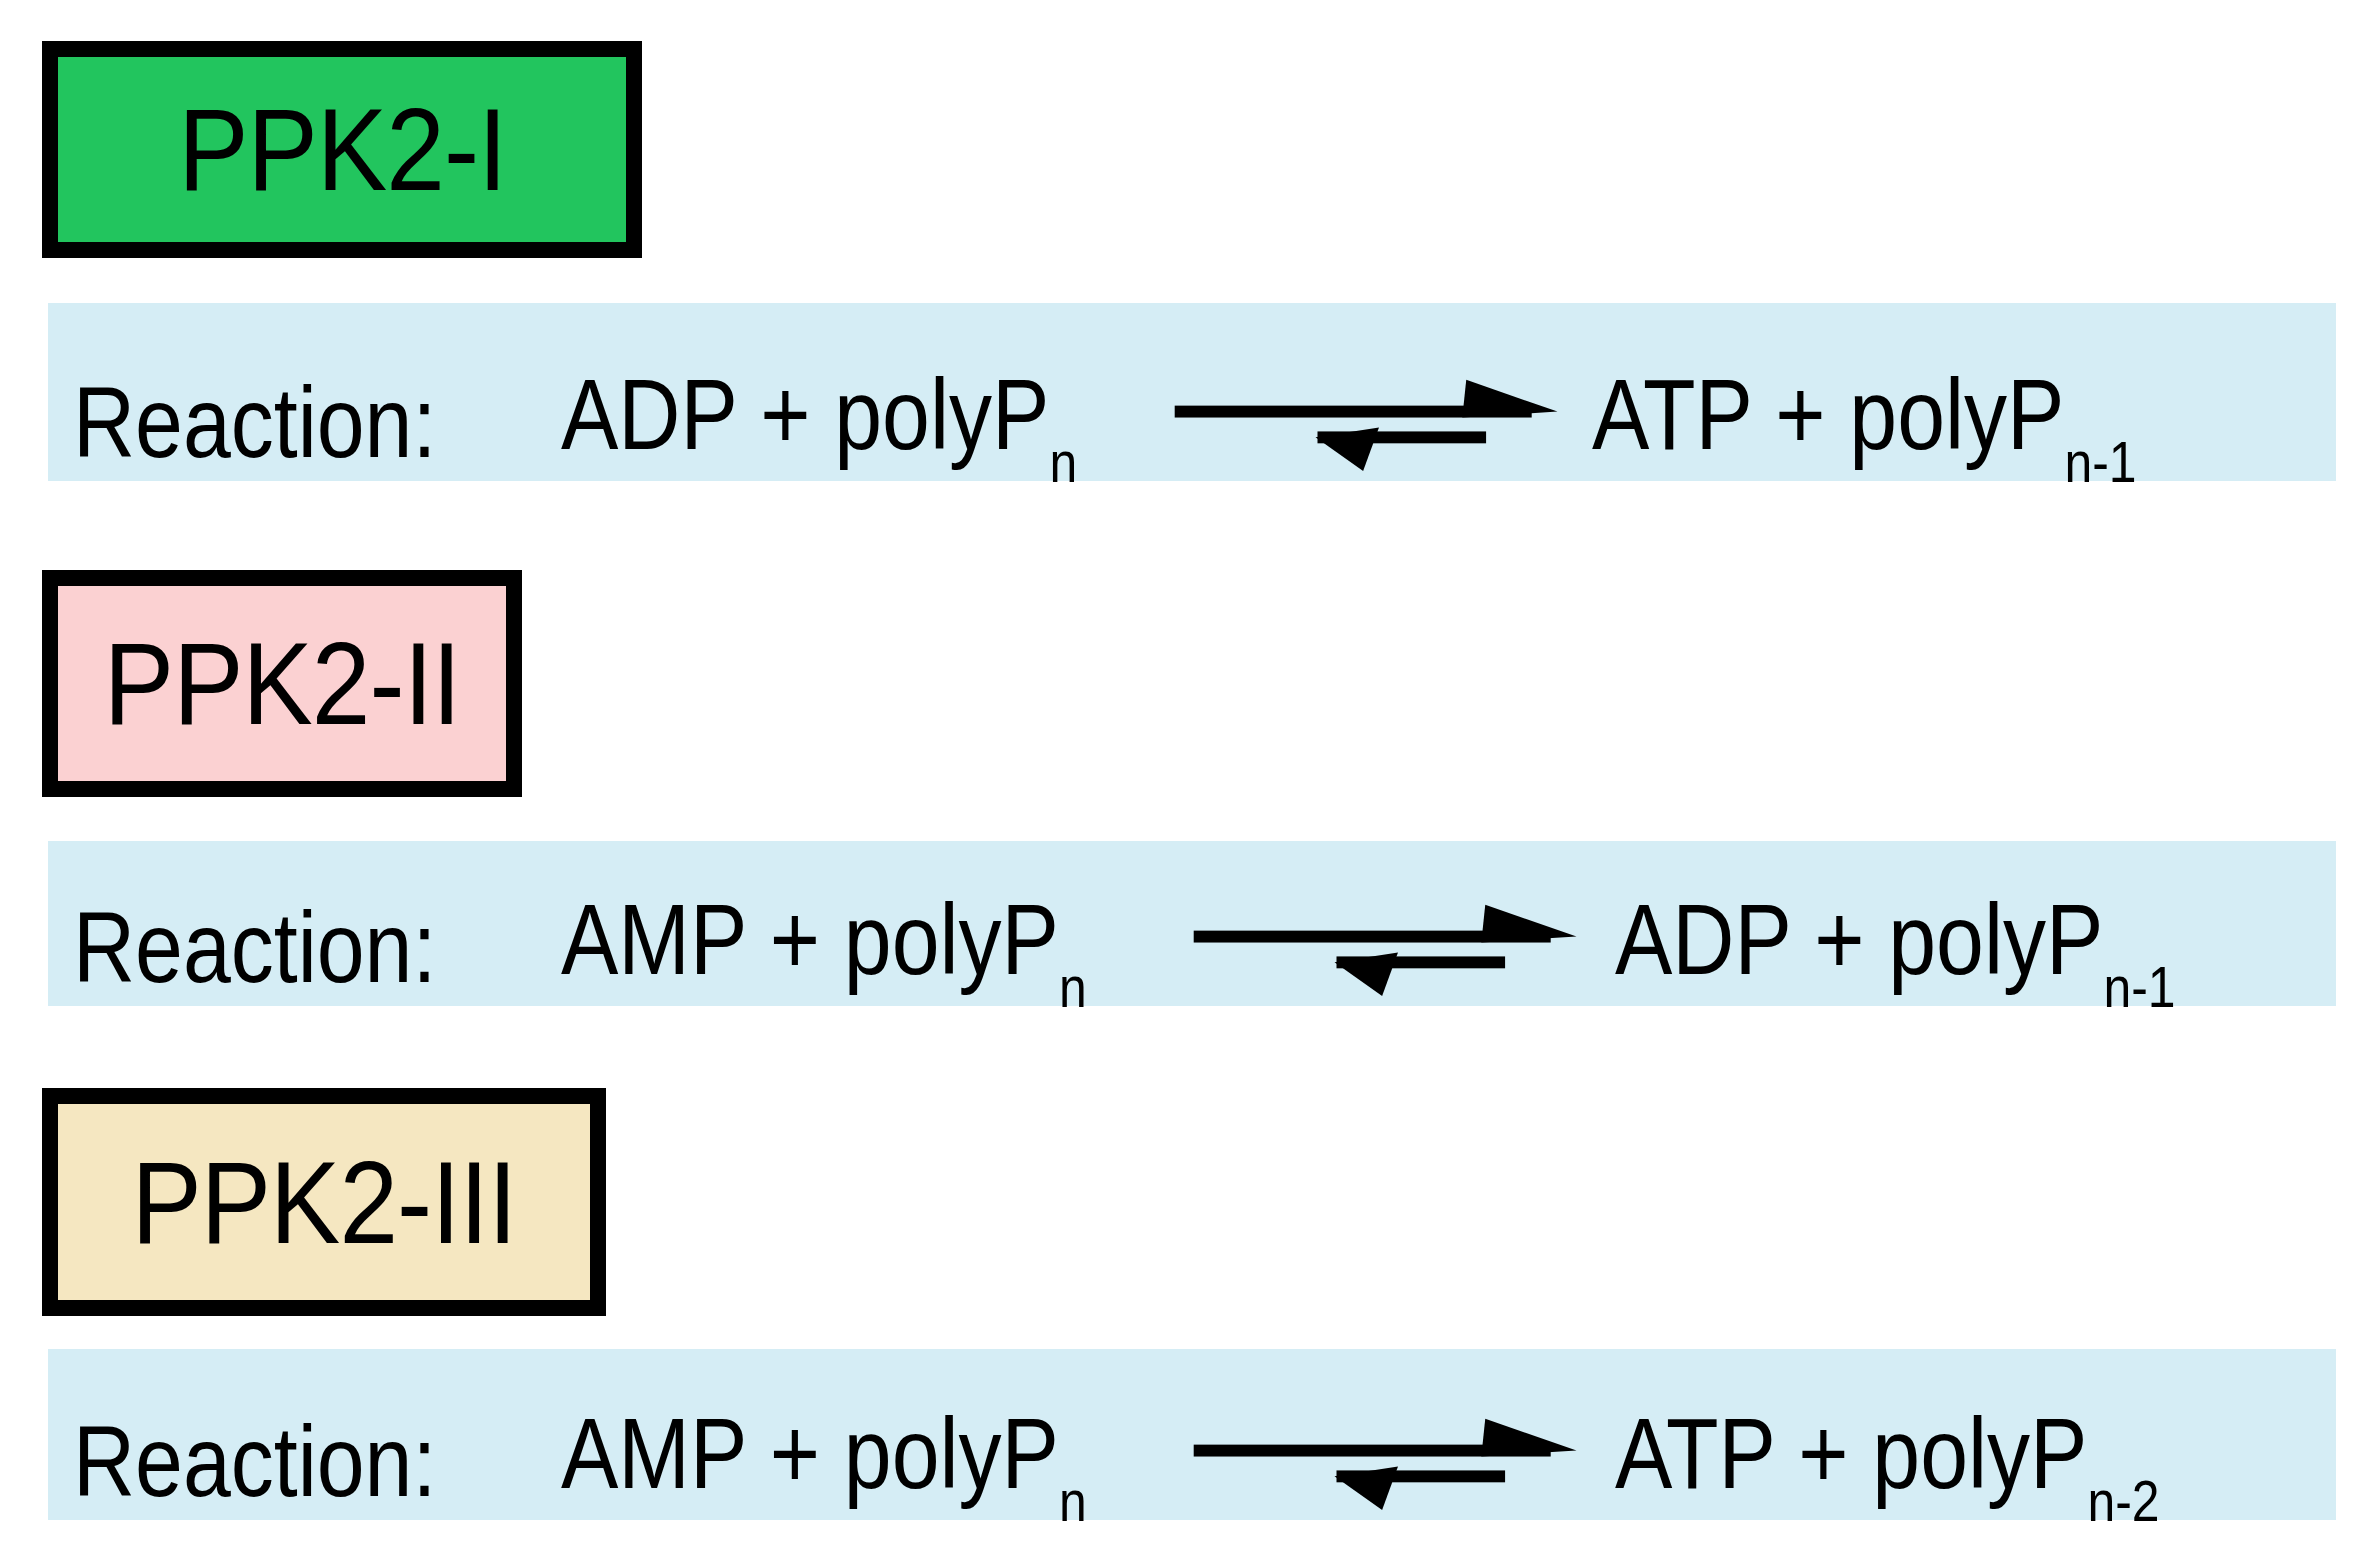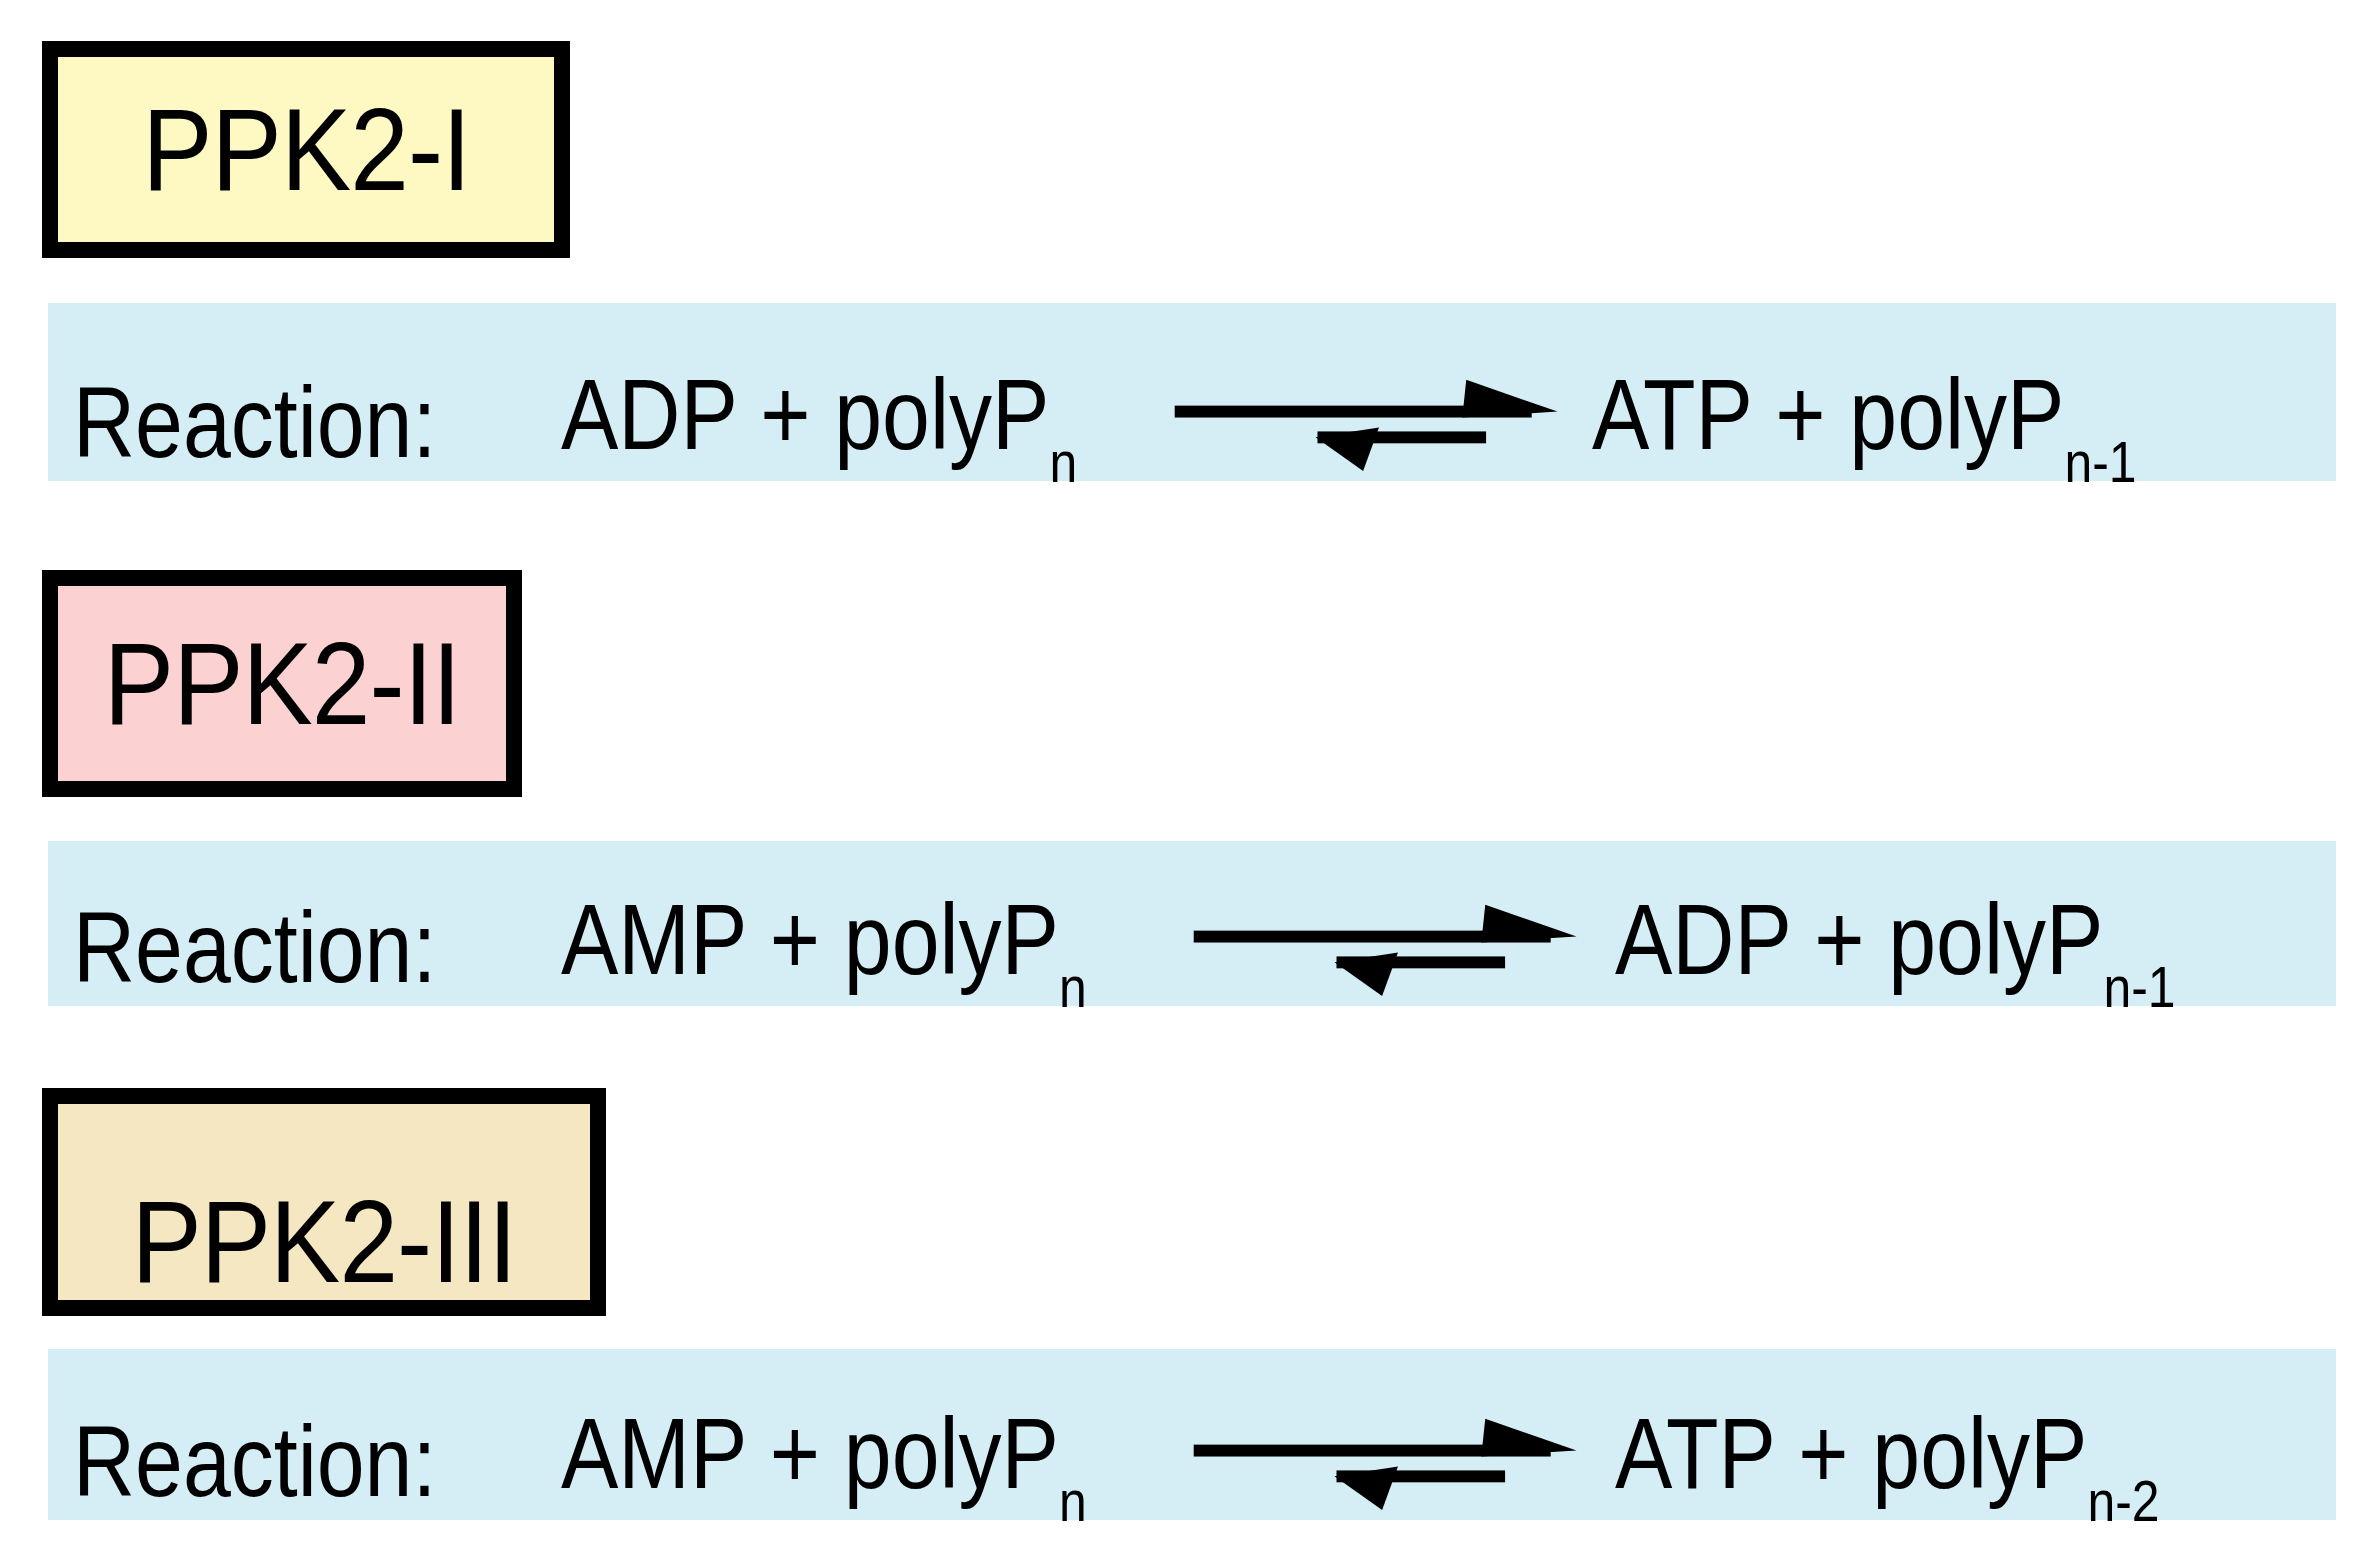--- a/index.html
+++ b/index.html
@@ -36,23 +36,23 @@
     font-size: 117px;
     line-height: 1;
     color: #000000;
     font-stretch: condensed;
     transform: scaleX(0.90);
     transform-origin: center;
     white-space: nowrap;
     letter-spacing: -1px;
   }
 
-  #box-1 { left: 42px;  top: 41px;   width: 528px; height: 217px; background: #fef9c3; }
+  #box-1 { left: 42px;  top: 41px;   width: 600px; height: 217px; background: #22c55e; }
   #box-2 { left: 42px;  top: 570px;  width: 480px; height: 227px; background: #fbd1d2; }
-  #box-3 { left: 42px;  top: 1088px; width: 564px; height: 228px; background: #f5e7c1; align-items: flex-end; }
+  #box-3 { left: 42px;  top: 1088px; width: 564px; height: 228px; background: #f5e7c1; }
 
   
   .reaction-band {
     position: absolute;
     left: 48px;
     width: 2288px;
     background: #d5edf5;
     display: flex;
     align-items: flex-end;
   }

